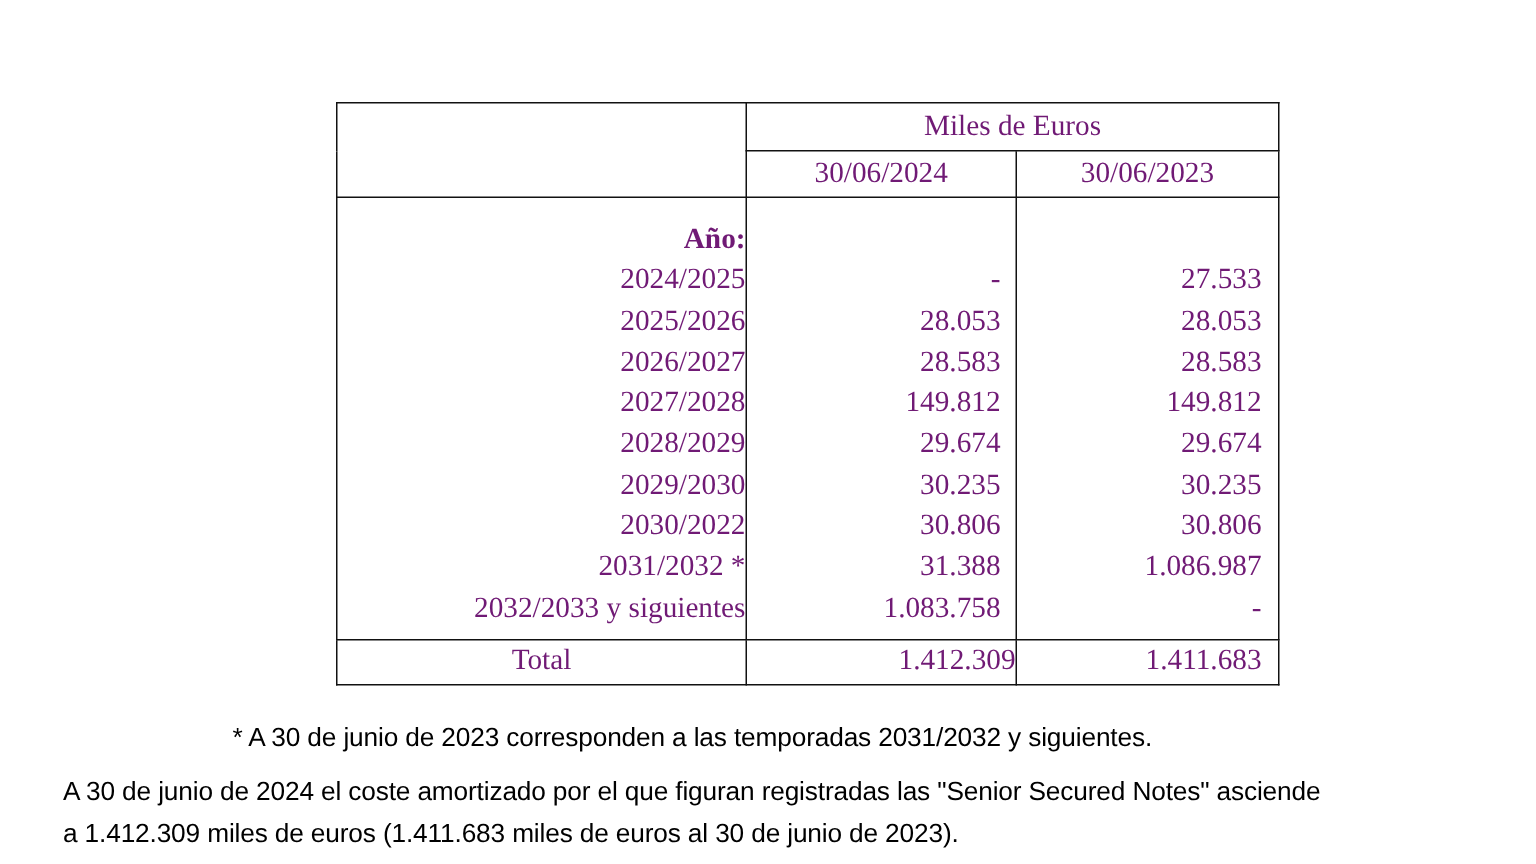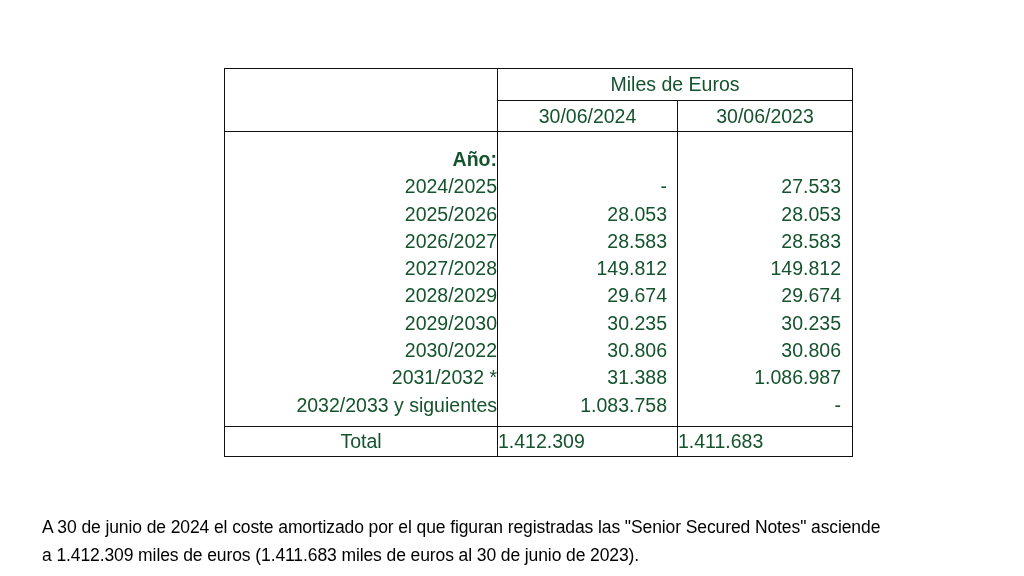--- a/index.html
+++ b/index.html
@@ -41,23 +41,23 @@
   .table-wrap {
     position: absolute;
     left: 224px;
     top: 68px;
     width: 628px;
   }
 
   table.maturity {
     border-collapse: collapse;
     width: 628px;
-    font-family: Liberation Sans, sans-serif;
-    font-size: 19.5px;
-    color: #14532d;
+    font-family: Liberation Serif, serif;
+    font-size: 19.5px;
+    color: #701a75;
     table-layout: fixed;
     border-radius: 19px;
   }
 
   table.maturity td,
   table.maturity th {
     border: 1.6px solid #111111;
     padding: 0;
     font-weight: normal;
     vertical-align: middle;
@@ -116,21 +116,21 @@
   .total-row td {
     height: 29px;
     font-weight: bold;
     font-size: 19.5px;
   }
   .total-label {
     text-align: center;
     padding-left: 9px;
   }
   .total-num {
-    text-align: left;
+    text-align: right;
     padding-right: 10px;
   }
   .total-num.right-col {
     padding-right: 11px;
   }
 
   
   .footnote {
     position: absolute;
     left: 155px;
@@ -233,19 +233,20 @@
 
         <tr class="total-row">
           <td class="total-label">Total</td>
           <td class="total-num">1.412.309</td>
           <td class="total-num right-col">1.411.683</td>
         </tr>
       </tbody>
     </table>
   </div>
 
+  <p class="footnote">* A 30 de junio de 2023 corresponden a las temporadas 2031/2032 y siguientes.</p>
 
   <div class="closing">
     <div class="cl-line">A 30 de junio de 2024 el coste amortizado por el que figuran registradas las "Senior Secured Notes" asciende</div>
     <div class="cl-line">a 1.412.309 miles de euros (1.411.683 miles de euros al 30 de junio de 2023).</div>
   </div>
 
 </div>
 
 </body></html>

